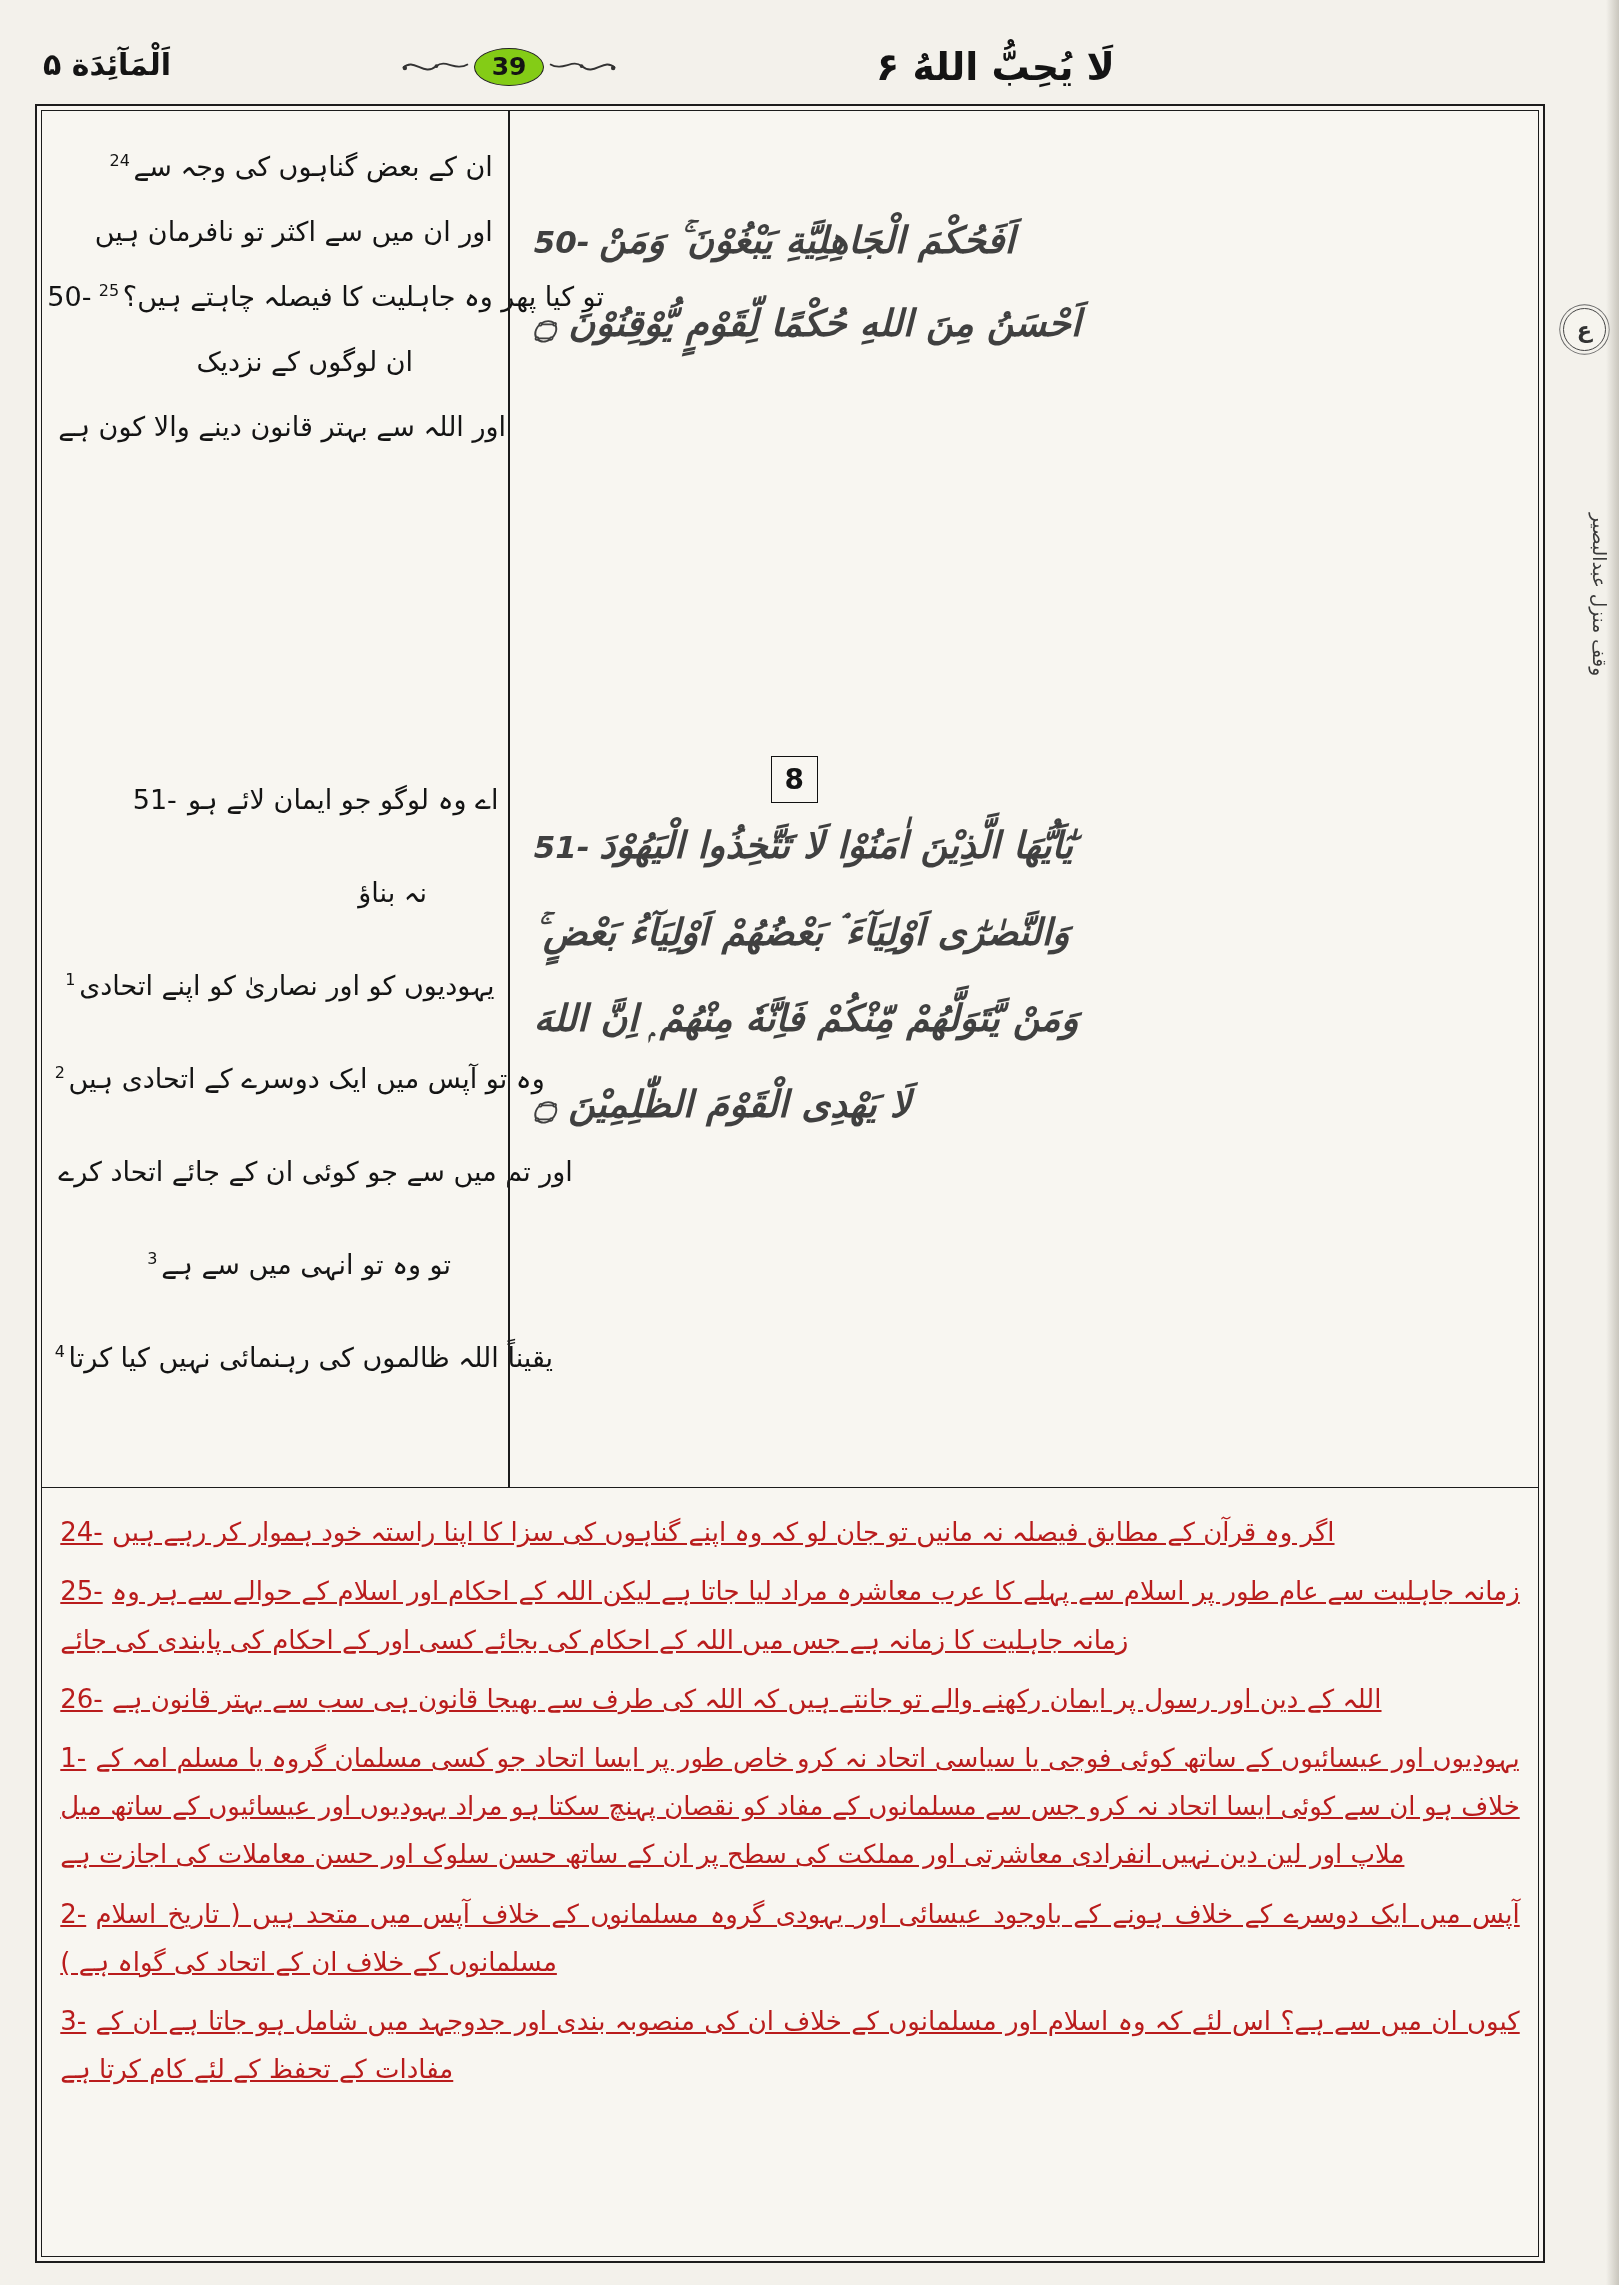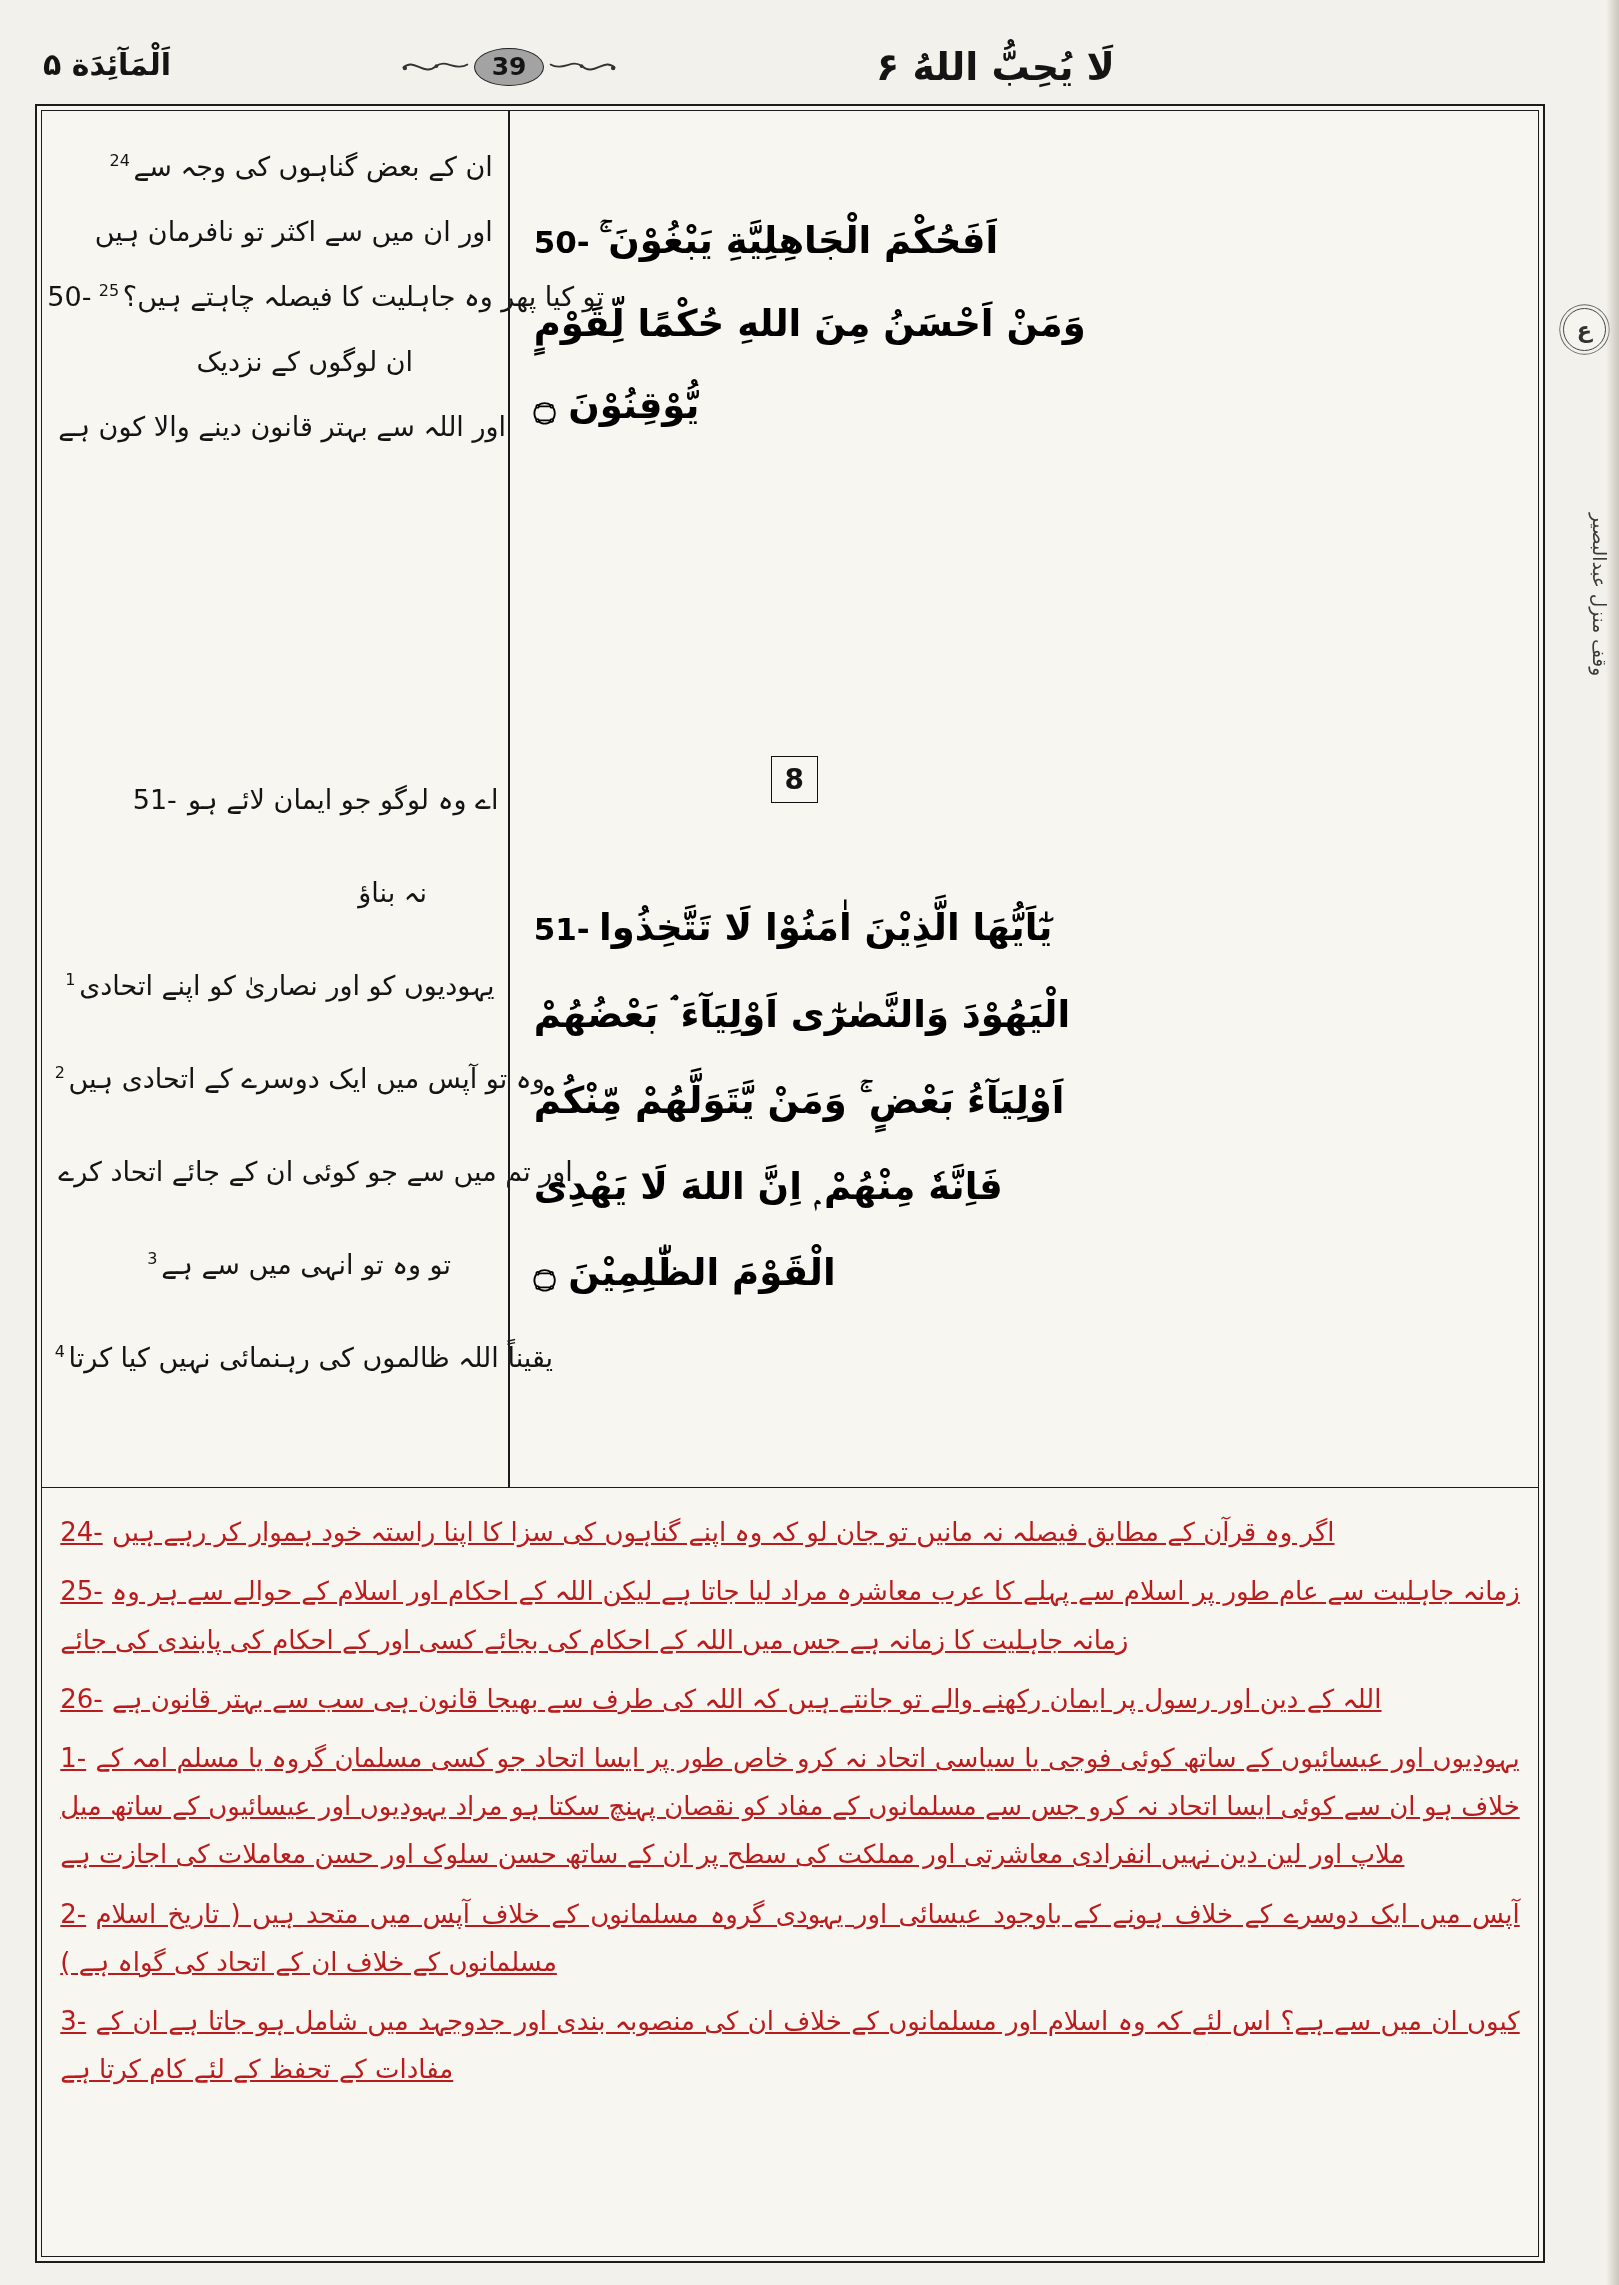--- a/index.html
+++ b/index.html
@@ -17,21 +17,21 @@
   .page::after {
     content:''; position:absolute; right:0; top:0; bottom:0; width:13px;
     background:linear-gradient(to left,#c9c6bd,rgba(0,0,0,0)); pointer-events:none;
   }
 
   
   .h-left   { position:absolute; left:43px;  top:47px; font-size:30px; font-weight:bold; }
   .h-center { position:absolute; left:401px; top:48px; display:flex; align-items:center; gap:3.7px; }
   .pg-oval  {
     font-size:25px; font-weight:bold; border:1.9px solid #222; border-radius:50%;
-    padding:1.9px 17px; background:#a3a3a3; line-height:1.3;
+    padding:1.9px 17px; background:#84cc16; line-height:1.3;
   }
   .flourish { display:block; }
   .h-right  { position:absolute; left:876px; top:45px; font-size:38px; font-weight:bold; }
 
   
   .medallion {
     position:absolute; right:13px; top:308px; width:43px; height:43px;
     border:1.9px solid #444; border-radius:50%;
     box-shadow:0 0 0 2.8px #f3f1eb, 0 0 0 3.7px #666;
     display:flex; align-items:center; justify-content:center;
@@ -64,21 +64,21 @@
   .t-line.g2 { margin-bottom:58px; }
   .t-spacer { height:308px; }
   .vno { letter-spacing:0.9px; margin-right:3.7px; }
   sup.fn { font-size:16px; margin:0 3.7px; }
 
   .col-arabic {
     position:absolute; left:479px; top:0; width:1021px; padding-top:89px;
   }
   .ayah {
     direction:ltr; text-align:left; max-width:552px; margin-left:13px;
-    font-size:37px; font-weight:bold; line-height:82px; color:#000000;
+    font-size:37px; font-weight:bold; line-height:82px; color:#404040;font-style:italic;
   }
   .ayah .vno-ar { font-size:31px; font-weight:bold; margin-right:9.3px; letter-spacing:0.9px; }
   .ayah-51 { margin-top:438px; line-height:86px; }
 
   .ruku-box {
     position:absolute; left:729px; top:645px; width:47px; height:47px;
     border:1.9px solid #111; background:#f8f6f1;
     display:flex; align-items:center; justify-content:center;
     font-size:28px; font-weight:bold;
   }

